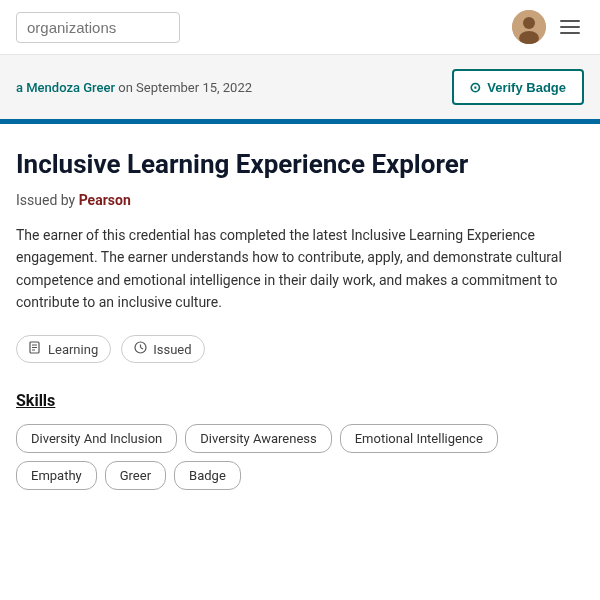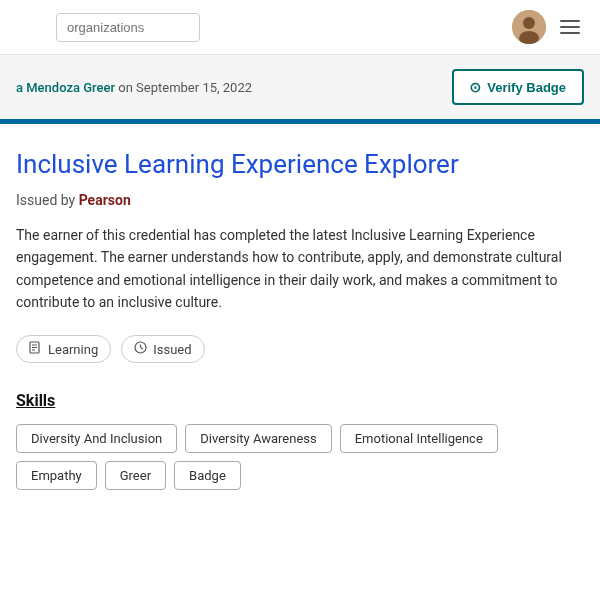--- a/index.html
+++ b/index.html
@@ -19,25 +19,24 @@
       align-items: center;
       justify-content: space-between;
       padding: 10px 16px;
       border-bottom: 1px solid #e5e5e5;
       background: #fff;
     }
     .nav-search-input {
       border: 1px solid #ccc;
       border-radius: 4px;
       padding: 6px 10px;
-      font-size: 13px;
-      width: 144px;
+      font-size: 15px;
+      width: 164px;
       color: #555;
       outline: none;
-      margin-left: 40px;
     }
     .nav-right {
       display: flex;
       align-items: center;
       gap: 10px;
     }
     .avatar {
       width: 34px;
       height: 34px;
       border-radius: 50%;
@@ -100,22 +99,22 @@
     .verify-badge-btn .check-icon {
       font-size: 14px;
     }
 
     
     .main-content {
       padding: 24px 16px 24px 16px;
     }
     .badge-title {
       font-size: 26px;
-      font-weight: 400;
-      color: #1d4ed8;
+      font-weight: 700;
+      color: #0f172a;
       margin-bottom: 10px;
       line-height: 1.3;
     }
     .issued-by {
       font-size: 14px;
       color: #555;
       margin-bottom: 16px;
     }
     .issued-by a {
       color: #7f1d1d;
@@ -165,21 +164,21 @@
       text-decoration: underline;
     }
     .skills-list {
       display: flex;
       flex-wrap: wrap;
       gap: 8px;
     }
     .skill-tag {
       padding: 6px 14px;
       border: 1px solid #aaa;
-      border-radius: 4px;
+      border-radius: 12px;
       font-size: 13px;
       color: #333;
       background: #fff;
       cursor: pointer;
     }
   </style>
 </head>
 <body>
 
 <div class="top-nav">

